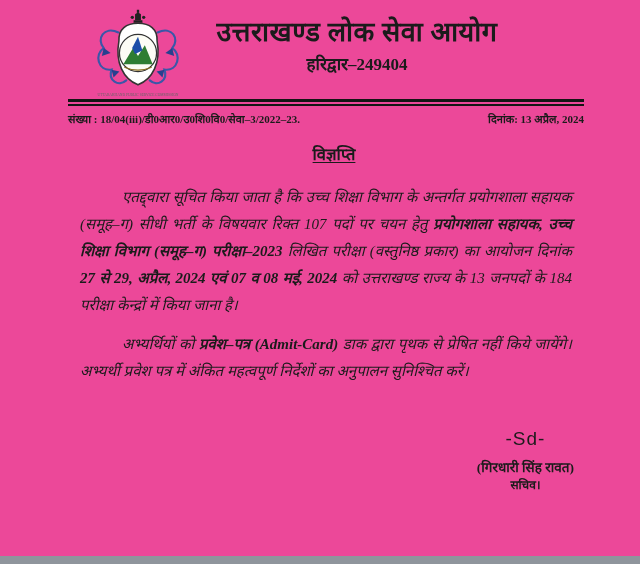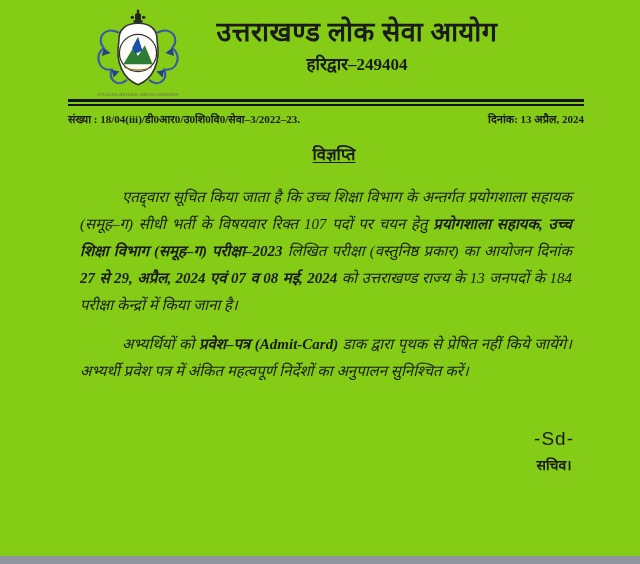--- a/index.html
+++ b/index.html
@@ -1,20 +1,20 @@
 <!DOCTYPE html>
 <html><head>
 <meta charset="utf-8">
 <style>
   html, body { margin: 0; padding: 0; background: #ffffff; }
   .page {
     position: relative;
     width: 640px;
     height: 564px;
-    background: #84cc16;
+    background: #ec4899;
     overflow: hidden;
     font-family: "Liberation Serif", "DejaVu Serif", serif;
     color: #1b1b1b;
   }
   
   .logo {
     position: absolute;
     left: 88px;
     top: 8px;
     width: 100px;
@@ -93,21 +93,21 @@
     right: 66px;
     text-align: center;
   }
   .sig-sd {
     font-family: "Liberation Sans", "DejaVu Sans", sans-serif;
     font-size: 19px;
     font-weight: 400;
     letter-spacing: 1px;
   }
   .sig-name { font-size: 13.5px; font-weight: bold; margin-top: 8px; }
-  .sig-role { font-size: 14px; font-weight: bold; margin-top: 5px; }
+  .sig-role { font-size: 12px; font-weight: bold; }
   
   .footer-bar {
     position: absolute;
     left: 0; right: 0; bottom: 0;
     height: 8px;
     background: #8f959c;
   }
 </style>
 </head>
 <body>
@@ -159,18 +159,19 @@
 
   <div class="notice-title">विज्ञप्ति</div>
 
   <div class="body-text">
     <p><span>एतद्द्वारा सूचित किया जाता है कि उच्च शिक्षा विभाग के अन्तर्गत प्रयोगशाला सहायक (समूह–ग) सीधी भर्ती के विषयवार रिक्त 107 पदों पर चयन हेतु </span><b>प्रयोगशाला सहायक, उच्च शिक्षा विभाग (समूह–ग) परीक्षा–2023</b><span> लिखित परीक्षा (वस्तुनिष्ठ प्रकार) का आयोजन दिनांक </span><b>27 से 29, अप्रैल, 2024 एवं 07 व 08 मई, 2024</b><span> को उत्तराखण्ड राज्य के 13 जनपदों के 184 परीक्षा केन्द्रों में किया जाना है।</span></p>
     <p><span>अभ्यर्थियों को </span><b>प्रवेश–पत्र (Admit-Card)</b><span> डाक द्वारा पृथक से प्रेषित नहीं किये जायेंगे। अभ्यर्थी प्रवेश पत्र में अंकित महत्वपूर्ण निर्देशों का अनुपालन सुनिश्चित करें।</span></p>
   </div>
 
   <div class="signature">
     <div class="sig-sd">-Sd-</div>
+    <div class="sig-name">(गिरधारी सिंह रावत)</div>
     <div class="sig-role">सचिव।</div>
   </div>
 
   <div class="footer-bar"></div>
 
 </div>
 
 </body></html>

